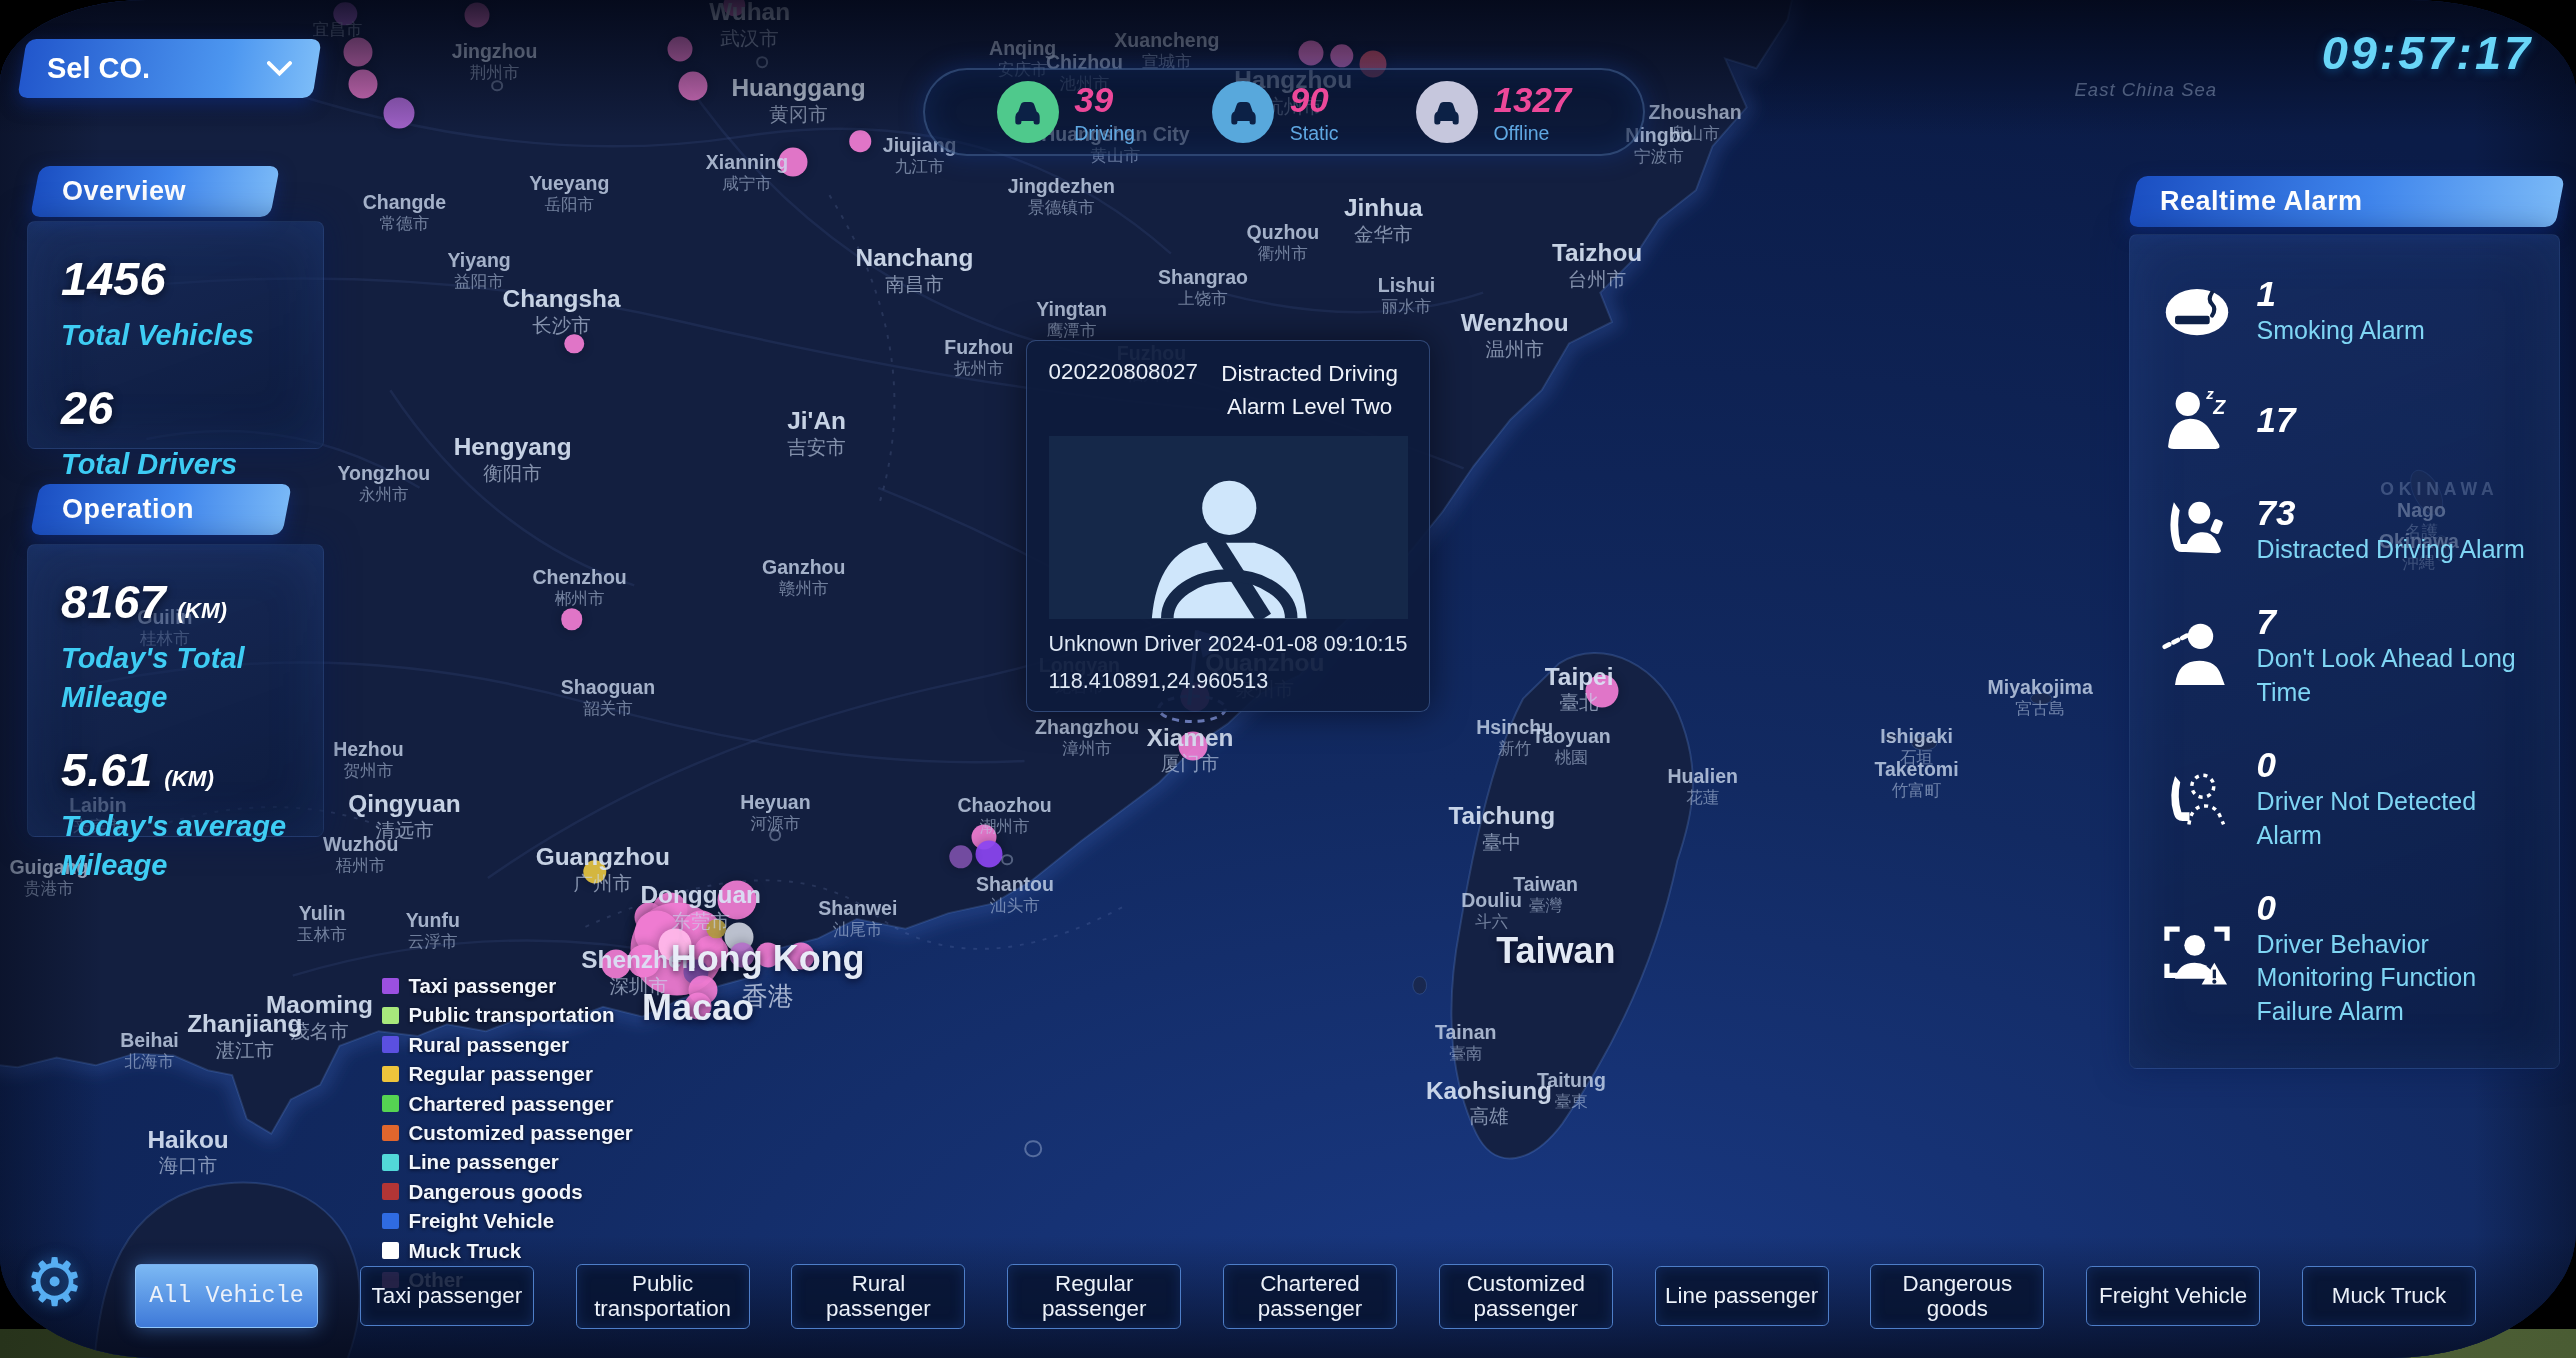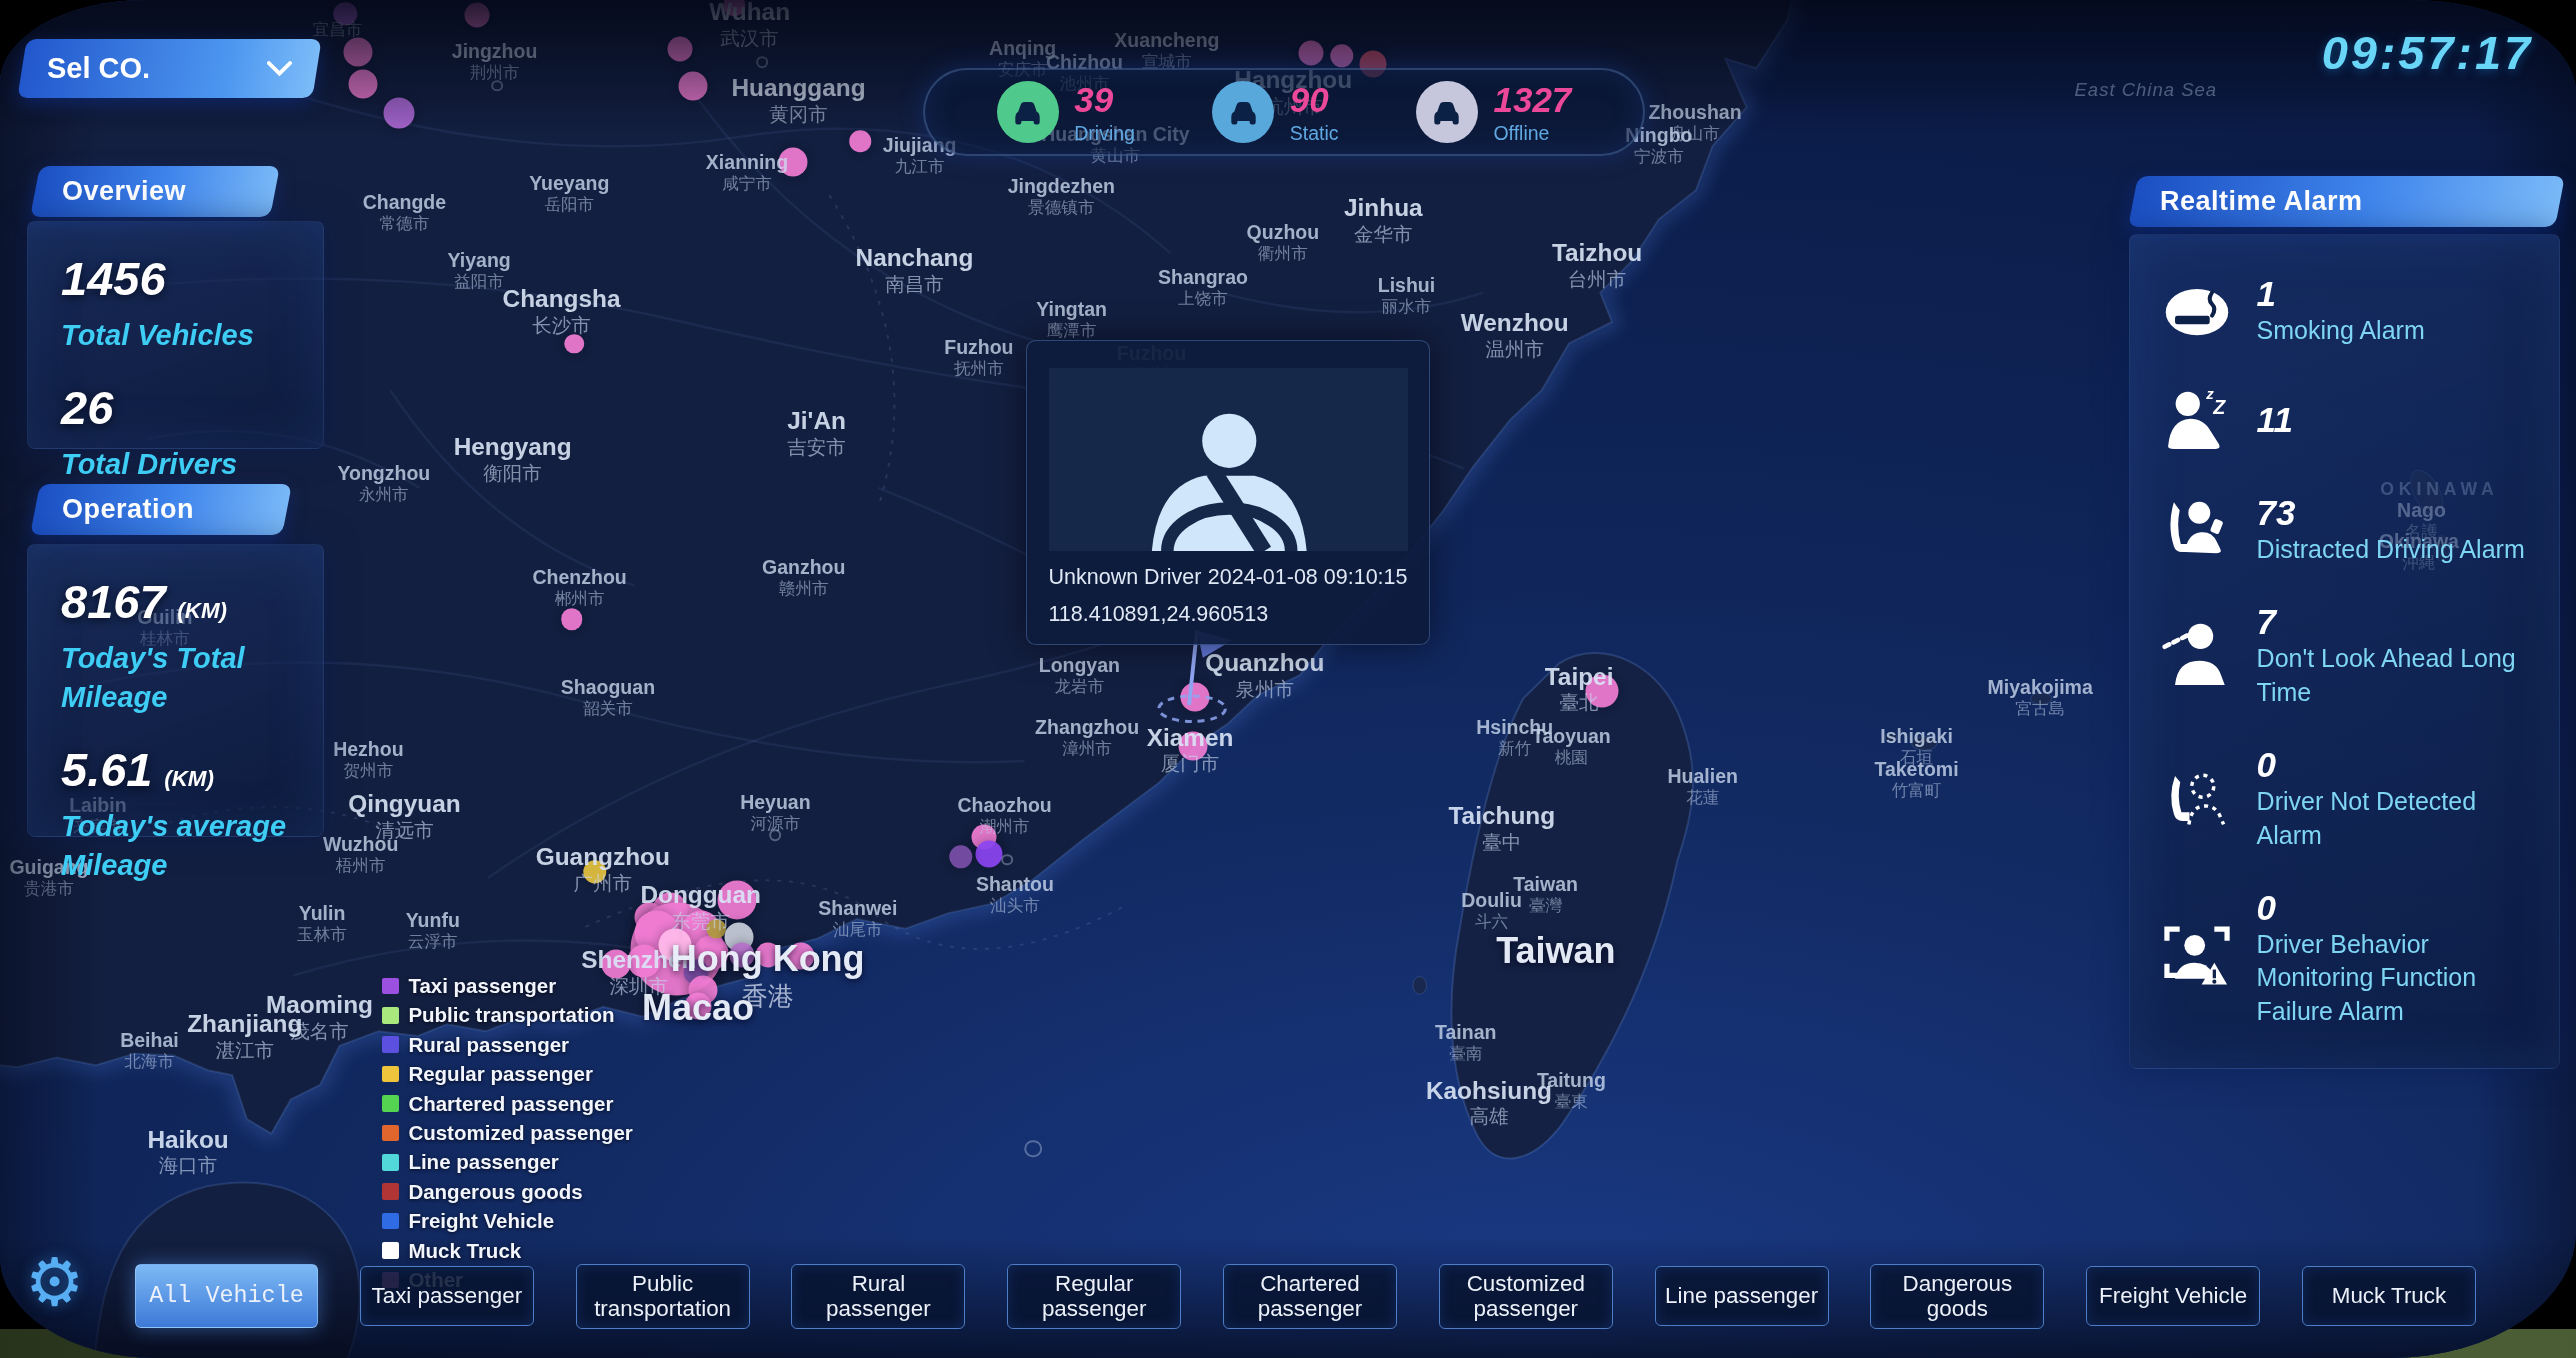--- a/index.html
+++ b/index.html
@@ -651,21 +651,21 @@
     <div class="alarm-item">
       <div class="alarm-ico">
         <svg viewBox="0 0 64 64" fill="#fff">
           <circle cx="24" cy="18" r="10.5"></circle>
           <path d="M7 55 Q9 32 26 31 Q38 31 44 42 L51 53 Q53 57 48 57 L12 57 Q7 57 7 55 Z"></path>
           <text x="40" y="14" font-size="13" font-weight="bold" font-style="italic" fill="#fff">z</text>
           <text x="46" y="27" font-size="17" font-weight="bold" font-style="italic" fill="#fff">Z</text>
         </svg>
       </div>
       <div>
-        <div class="alarm-num">11</div>
+        <div class="alarm-num">17</div>
       </div>
     </div>
 
     <div class="alarm-item">
       <div class="alarm-ico">
         <svg viewBox="0 0 64 64" fill="#fff">
           <path d="M12 8 q-6 20 0 38 q1.5 5 7 5 h5 v-7 h-6 q-4-14-1-29 z"></path>
           <circle cx="34" cy="17" r="9.5"></circle>
           <path d="M22 51 q1-15 13-17 q10-1 14 8 l3 6 q2 4-3 4 z"></path>
           <rect x="45" y="23" width="8" height="12" rx="2" transform="rotate(22 49 29)"></rect>
@@ -717,20 +717,24 @@
         </svg>
       </div>
       <div>
         <div class="alarm-num">0</div>
         <div class="alarm-label">Driver Behavior Monitoring Function Failure Alarm</div>
       </div>
     </div>
   </div>
 
   <div class="popup">
+    <div class="popup-head">
+      <span class="vid">020220808027</span>
+      <span class="typ">Distracted Driving Alarm Level Two</span>
+    </div>
     <div class="popup-img">
       <svg viewBox="0 0 230 150">
         <circle cx="116" cy="36" r="28" fill="#cfe6fb"></circle>
         <path d="M36 150 Q42 82 90 72 L142 72 Q190 82 196 150 Z" fill="#cfe6fb"></path>
         <path d="M100 68 L152 150" stroke="#152849" stroke-width="17"></path>
         <path d="M52 150 A64 44 0 0 1 180 150" fill="none" stroke="#152849" stroke-width="13"></path>
       </svg>
     </div>
     <div class="popup-row">
       <span>Unknown Driver</span>

